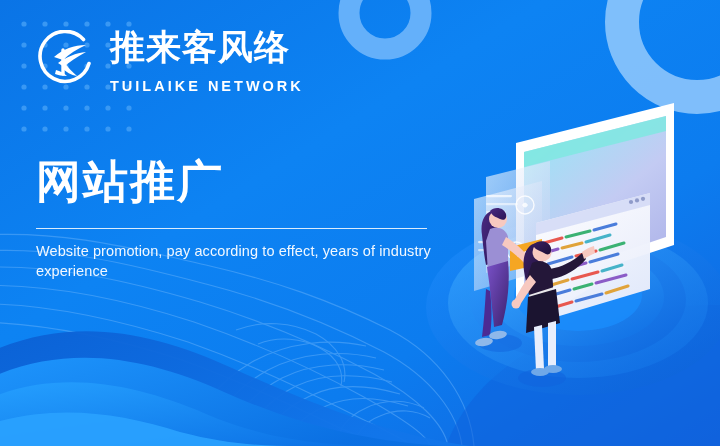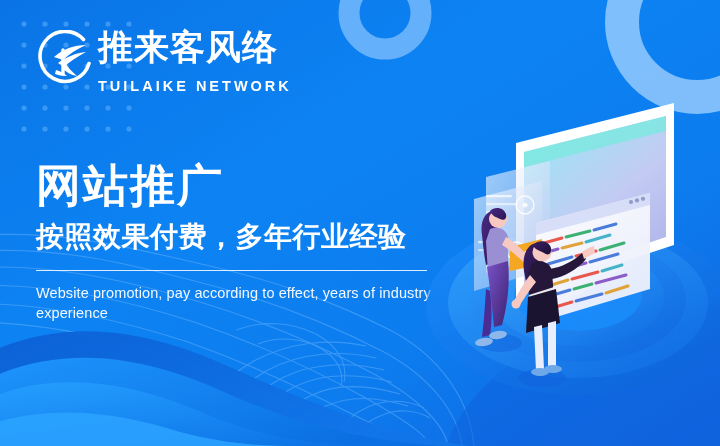--- a/index.html
+++ b/index.html
@@ -26,21 +26,21 @@
   }
   .bg-svg { position: absolute; inset: 0; width: 720px; height: 446px; display:block; }
 
   
   .logo-block {
     position: absolute;
     left: 36px;
     top: 30px;
     display: flex;
     align-items: center;
-    gap: 0;
+    gap: 12px;
     height: 62px;
   }
   .logo-mark { width: 62px; height: 62px; flex: none; }
   .logo-words { display: flex; flex-direction: column; justify-content: center; }
   .logo-cn {
     font-size: 35px;
     line-height: 38px;
     font-weight: 700;
     color: #ffffff;
     letter-spacing: 1px;
@@ -64,21 +64,21 @@
     top: 160px;
     width: 420px;
   }
   .title-cn {
     font-size: 45px;
     line-height: 52px;
     font-weight: 700;
     color: #ffffff;
     letter-spacing: 2px;
     margin: 0;
-    font-family: Liberation Sans, sans-serif;
+    font-family: Liberation Mono, monospace;
     white-space: nowrap;
   }
   .subtitle-cn {
     font-size: 28px;
     line-height: 34px;
     font-weight: 700;
     color: #ffffff;
     letter-spacing: 0.5px;
     margin: 8px 0 0 0;
     font-family: "DejaVu Sans", "Liberation Sans", sans-serif;
@@ -206,21 +206,20 @@
       <path d="M20,40 C24,41 28,43 31,46 C26,46 22,45 19,44 Z" fill="#ffffff"></path>
     </svg>
     <div class="logo-words">
       <div class="logo-cn">推来客风络</div>
       <div class="logo-en">TUILAIKE NETWORK</div>
     </div>
   </div>
 
   <div class="copy-block">
     <h1 class="title-cn">网站推广</h1>
-    <h2 class="subtitle-cn">按照效果付费，多年行业经验</h2>
     <div class="divider"></div>
     <p class="tagline-en">Website promotion, pay according to effect, years of industry experience</p>
   </div>
 
   <div class="illustration">
     <svg class="illu-svg" viewBox="0 0 290 300" xmlns="http://www.w3.org/2000/svg">
       <defs>
         <linearGradient id="gPlatA" x1="0" y1="0" x2="1" y2="1">
           <stop offset="0%" stop-color="#2f9dff"></stop>
           <stop offset="100%" stop-color="#0c63db"></stop>

